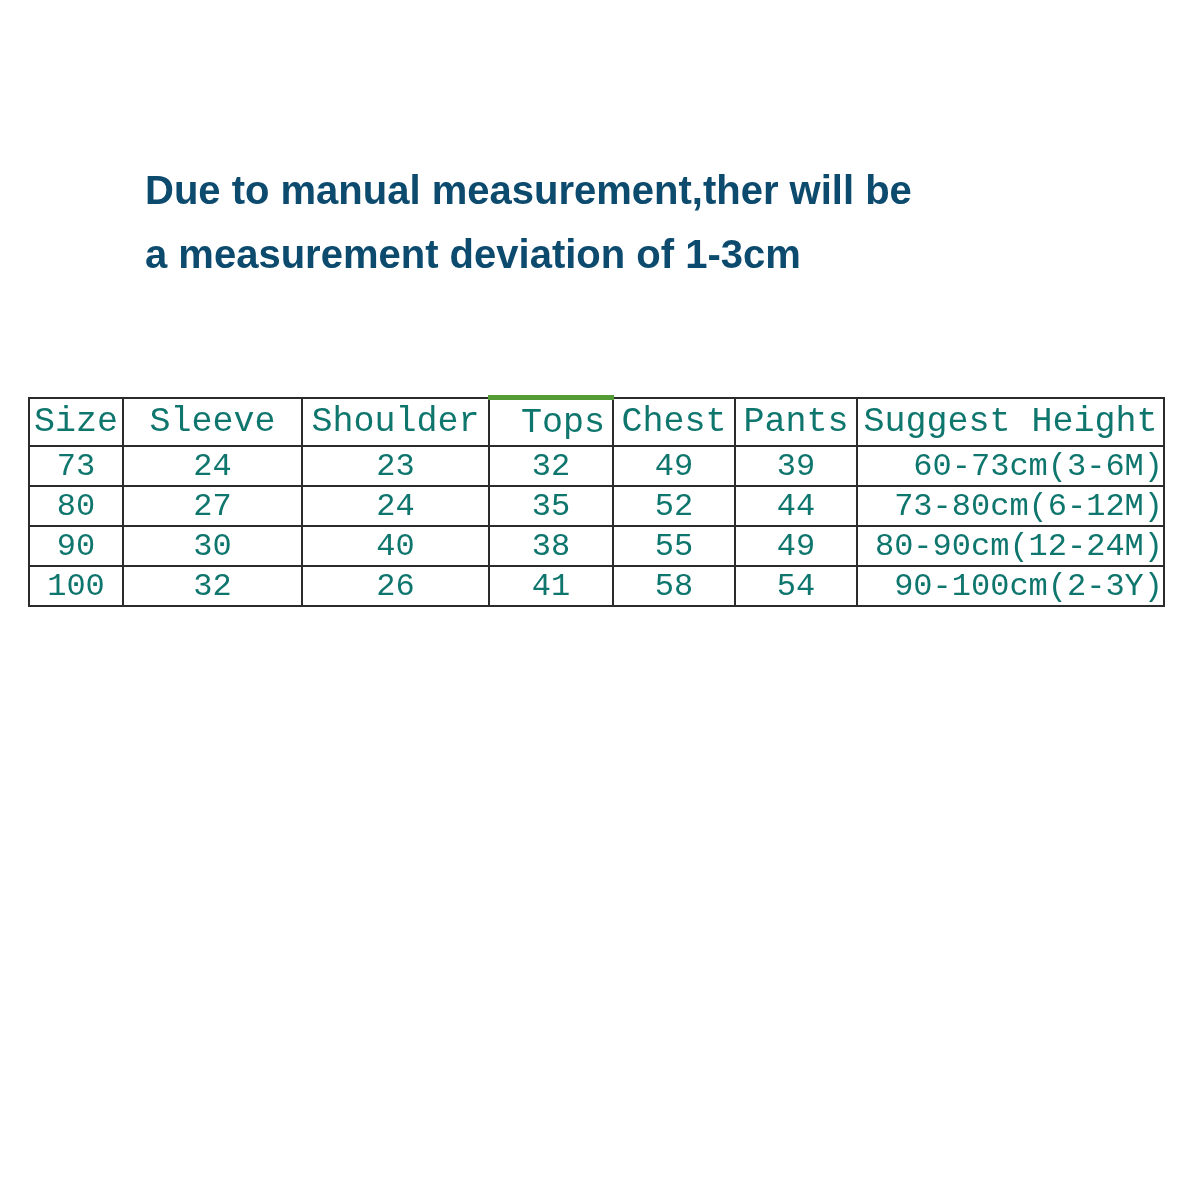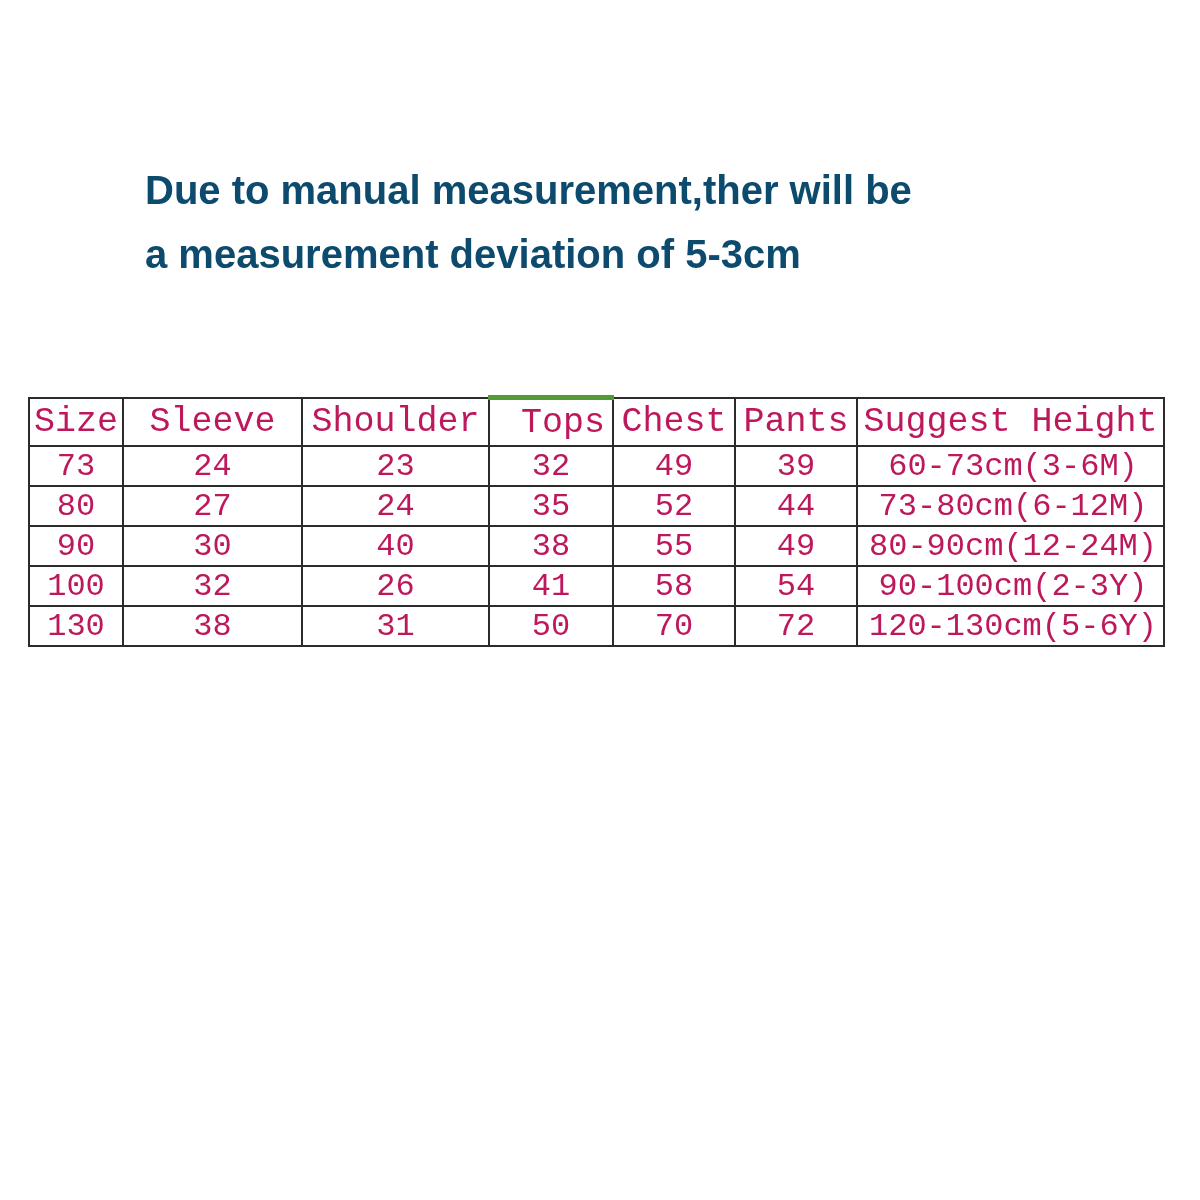--- a/index.html
+++ b/index.html
@@ -23,21 +23,21 @@
     white-space: nowrap;
   }
   table.size-chart {
     position: absolute;
     left: 28px;
     top: 395px;
     width: 1135px;
     border-collapse: collapse;
     table-layout: fixed;
     font-family: "Liberation Mono", monospace;
-    color: #be185d;
+    color: #0f766e;
   }
   table.size-chart th,
   table.size-chart td {
     border: 2px solid #2b2b2b;
     padding: 0;
     overflow: hidden;
     white-space: nowrap;
   }
   table.size-chart th {
     height: 45px;
@@ -50,32 +50,32 @@
     border-top: 5px solid #539b35;
     padding-left: 24px;
   }
   table.size-chart td {
     height: 38px;
     font-size: 32px;
     text-align: center;
     vertical-align: middle;
   }
   table.size-chart td.height-col {
-    text-align: center;
+    text-align: right;
     padding-left: 5px;
   }
 </style>
 </head>
 <body>
 
 <div id="canvas">
 
   <div class="disclaimer">
     <div>Due to manual measurement,ther will be</div>
-    <div>a measurement deviation of 5-3cm</div>
+    <div>a measurement deviation of 1-3cm</div>
   </div>
 
   <table class="size-chart">
     <colgroup>
       <col style="width:94px">
       <col style="width:179px">
       <col style="width:187px">
       <col style="width:124px">
       <col style="width:122px">
       <col style="width:122px">
@@ -122,25 +122,16 @@
       </tr>
       <tr>
         <td>100</td>
         <td>32</td>
         <td>26</td>
         <td>41</td>
         <td>58</td>
         <td>54</td>
         <td class="height-col">90-100cm(2-3Y)</td>
       </tr>
-      <tr>
-        <td>130</td>
-        <td>38</td>
-        <td>31</td>
-        <td>50</td>
-        <td>70</td>
-        <td>72</td>
-        <td class="height-col">120-130cm(5-6Y)</td>
-      </tr>
     </tbody>
   </table>
 
 </div>
 
 </body></html>

